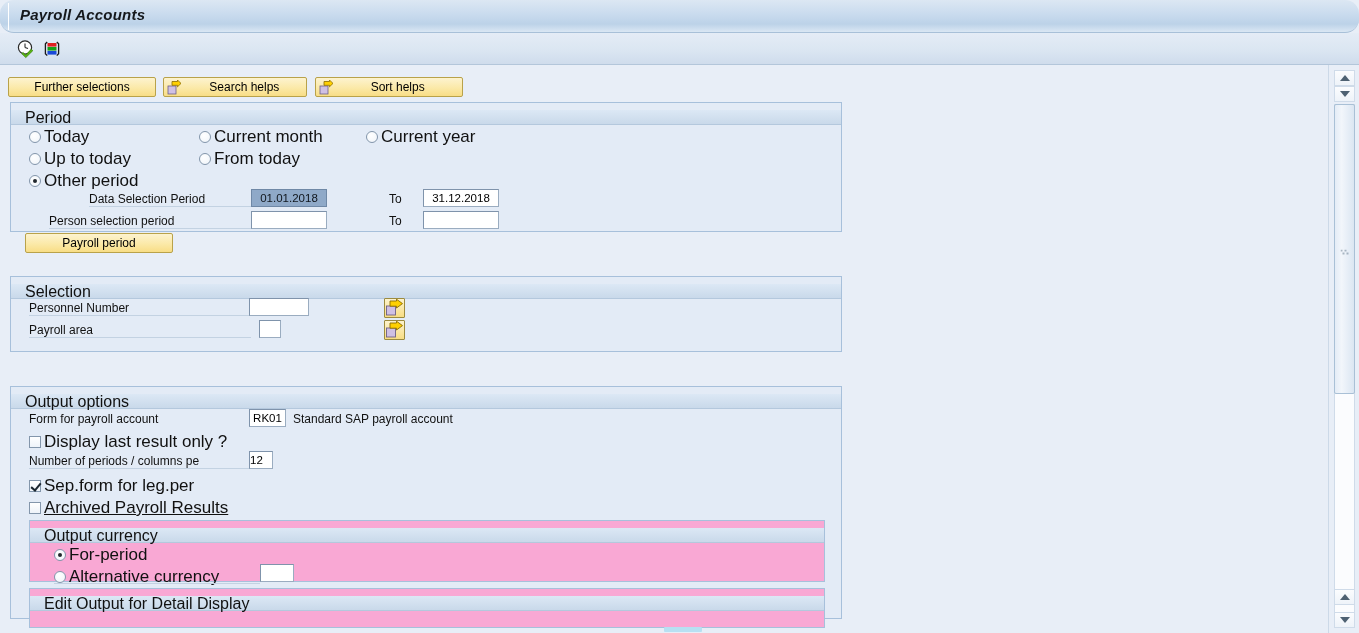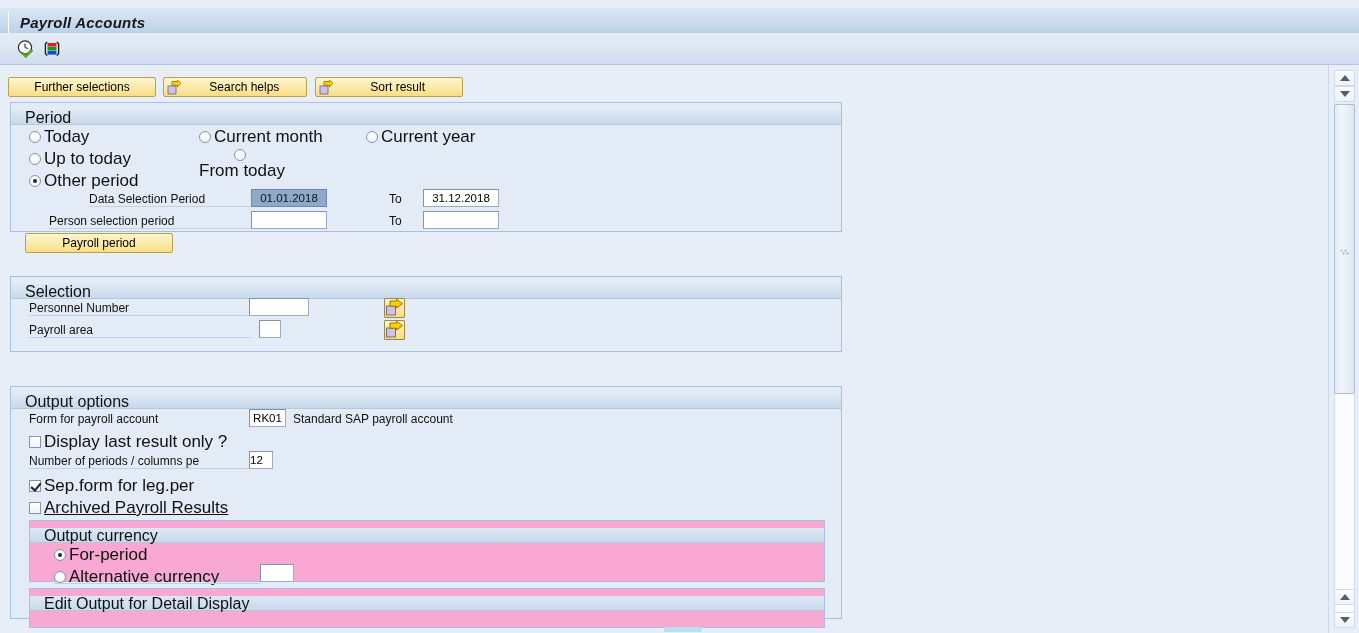--- a/index.html
+++ b/index.html
@@ -16,24 +16,25 @@
   #app {
     position: relative;
     width: 1359px;
     height: 633px;
     background: #e8eef7;
   }
 
   
   .titlebar {
     position: absolute;
-    left: 0; top: 8px;
+    left: 0; top: 0;
     width: 1359px; height: 33px;
     background: linear-gradient(to bottom, #dce7f3 0%, #c9dbee 45%, #bcd2e8 75%, #dae7f4 100%);
     border-bottom: 1px solid #a8c0d8;
+    border-radius: 14px;
   }
   .titlebar .tb-inner {
     position: absolute;
     left: 8px; top: 3px; right: 6px; bottom: 2px;
     border-left: 1px solid #ffffff;
   }
   .title-text {
     position: absolute;
     left: 20px; top: 6px;
     font-family: "Liberation Sans", sans-serif;
@@ -315,21 +316,21 @@
         </span>
         <span>Search helps</span>
       </div>
       <div class="pbtn has-icon" style="width:148px">
         <span class="glyph">
           <svg width="15" height="15" viewBox="0 0 15 15">
             <rect x="1" y="6" width="8" height="8" fill="#cfc0e4" stroke="#6d5f86" stroke-width=".8"></rect>
             <path d="M5 1.5 L10.5 1.5 L10.5 0 L14 3.4 L10.5 6.8 L10.5 5.3 L5 5.3 Z" fill="#ffd000" stroke="#8a6b00" stroke-width=".8"></path>
           </svg>
         </span>
-        <span>Sort result</span>
+        <span>Sort helps</span>
       </div>
     </div>
 
     <div class="group" style="left:10px; top:37px; width:832px; height:130px;">
       <div class="ghdr">Period</div>
 
       <div class="radio" style="left:18px; top:24px;">
         <span class="rd"></span>
         <span>Today</span>
       </div>
@@ -339,21 +340,21 @@
       </div>
       <div class="radio" style="left:355px; top:24px;">
         <span class="rd"></span>
         <span>Current year</span>
       </div>
 
       <div class="radio" style="left:18px; top:46px;">
         <span class="rd"></span>
         <span>Up to today</span>
       </div>
-      <div class="radio" style="left:188px; top:46px;flex-direction:column;">
+      <div class="radio" style="left:188px; top:46px;">
         <span class="rd"></span>
         <span>From today</span>
       </div>
 
       <div class="radio" style="left:18px; top:68px;">
         <span class="rd on"></span>
         <span>Other period</span>
       </div>
 
       <div class="lbl ul" style="left:38px; top:89px; width:208px;margin-left:40px;">Data Selection Period</div>

